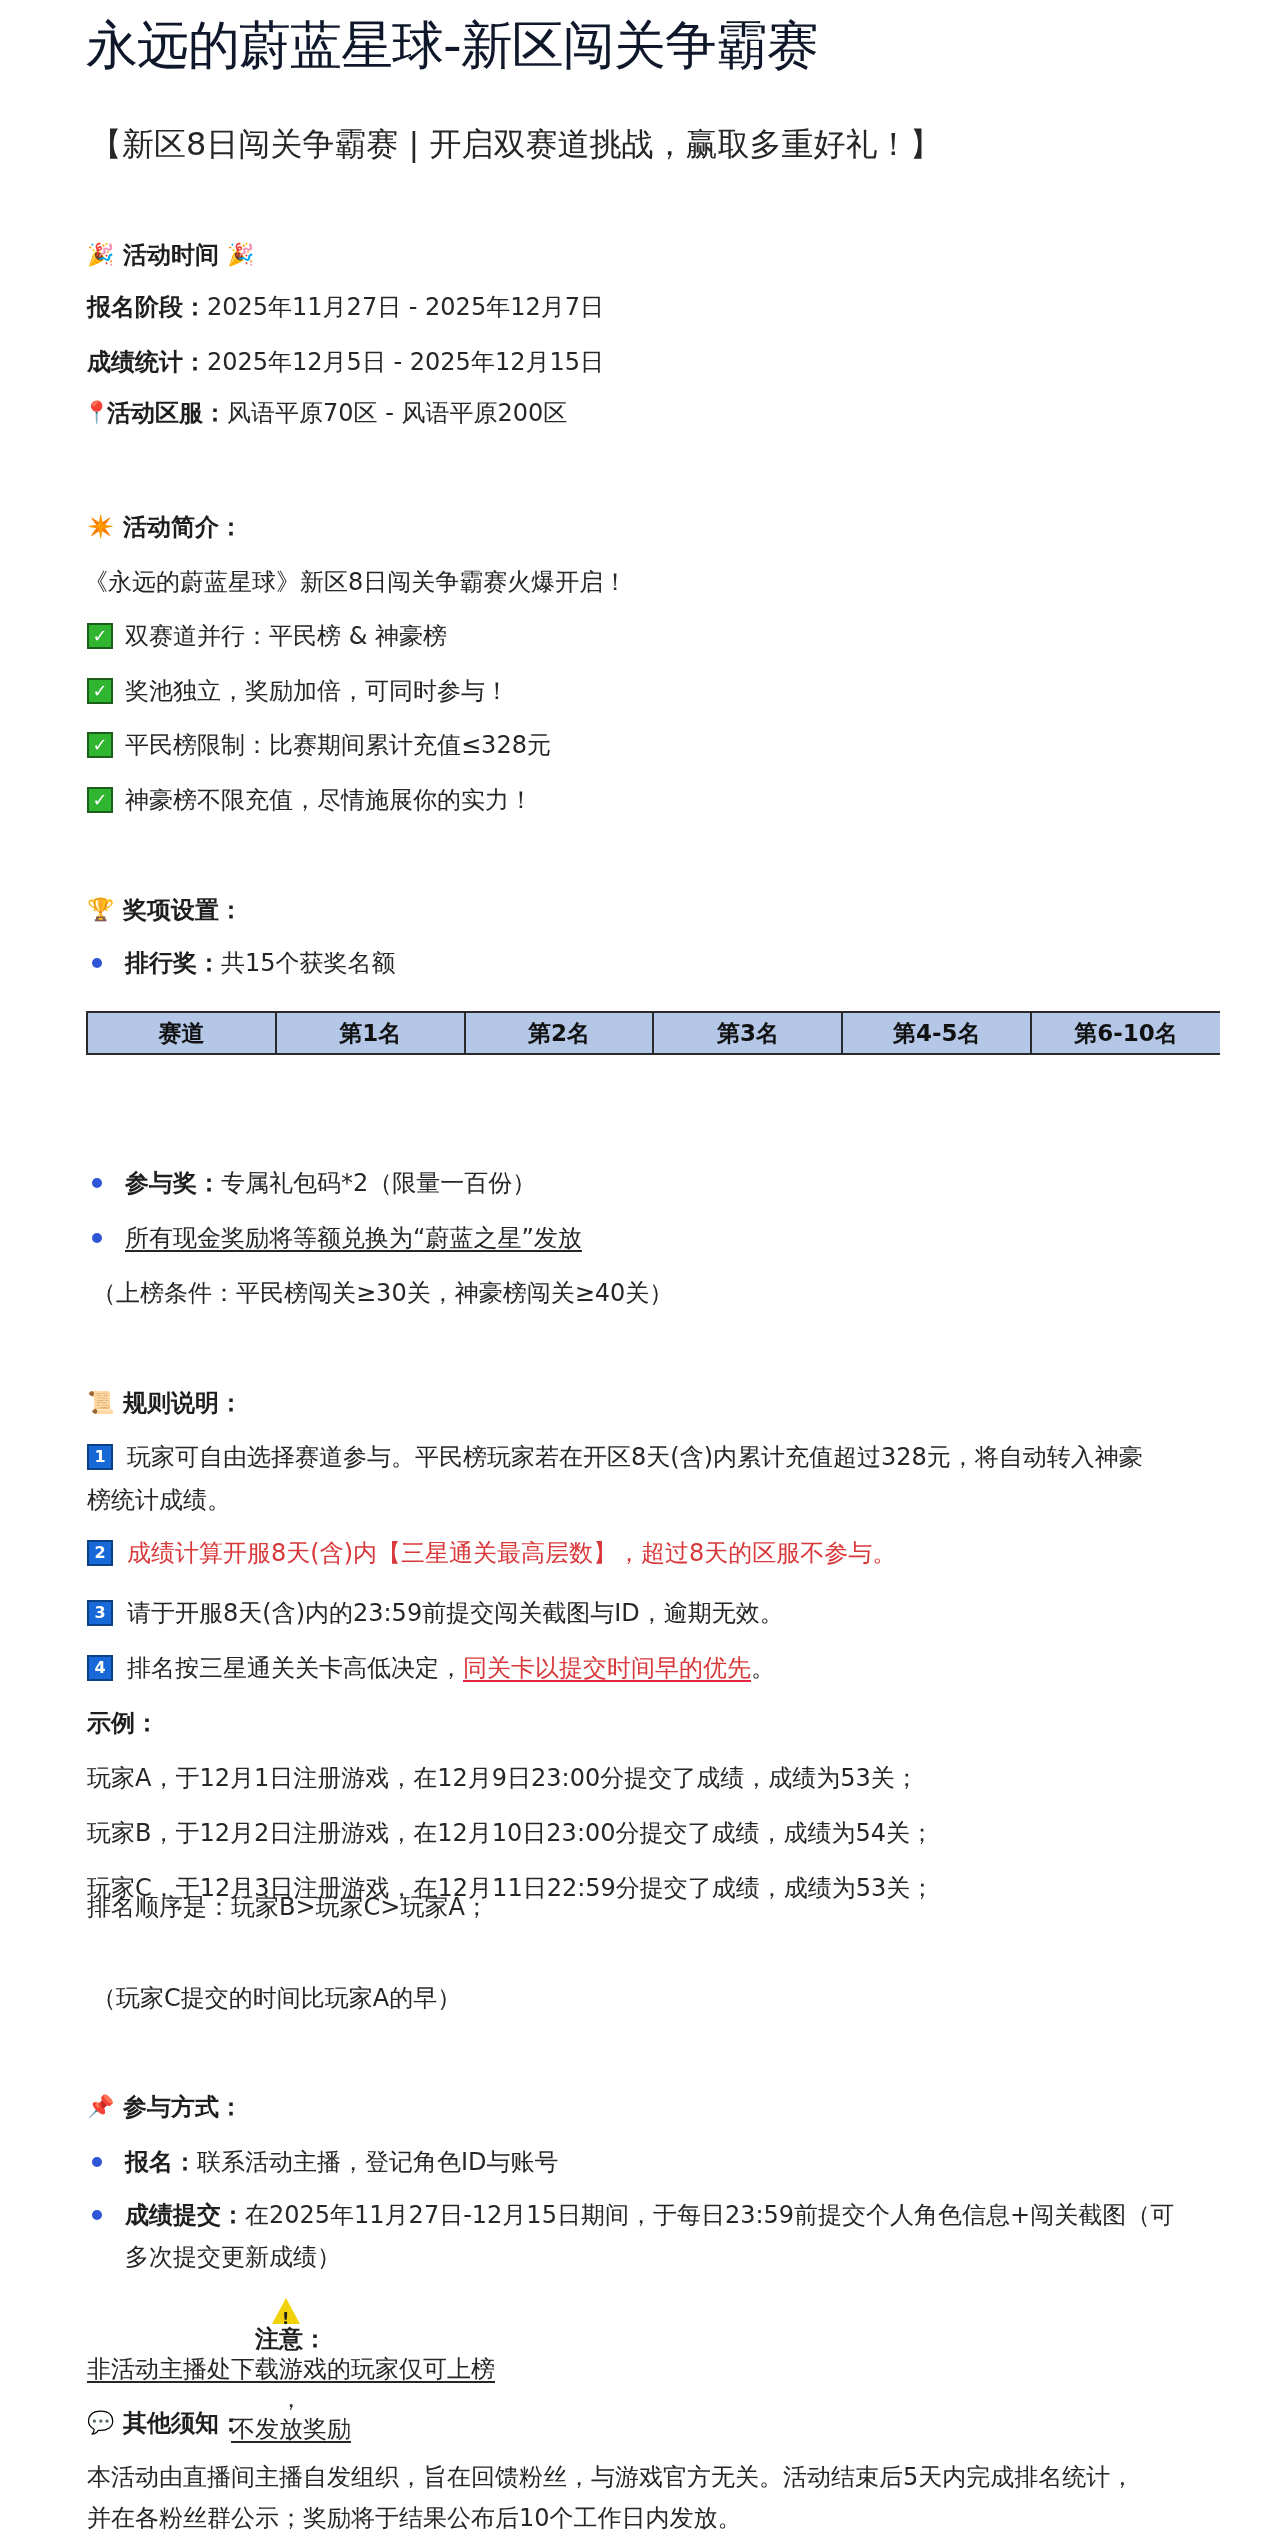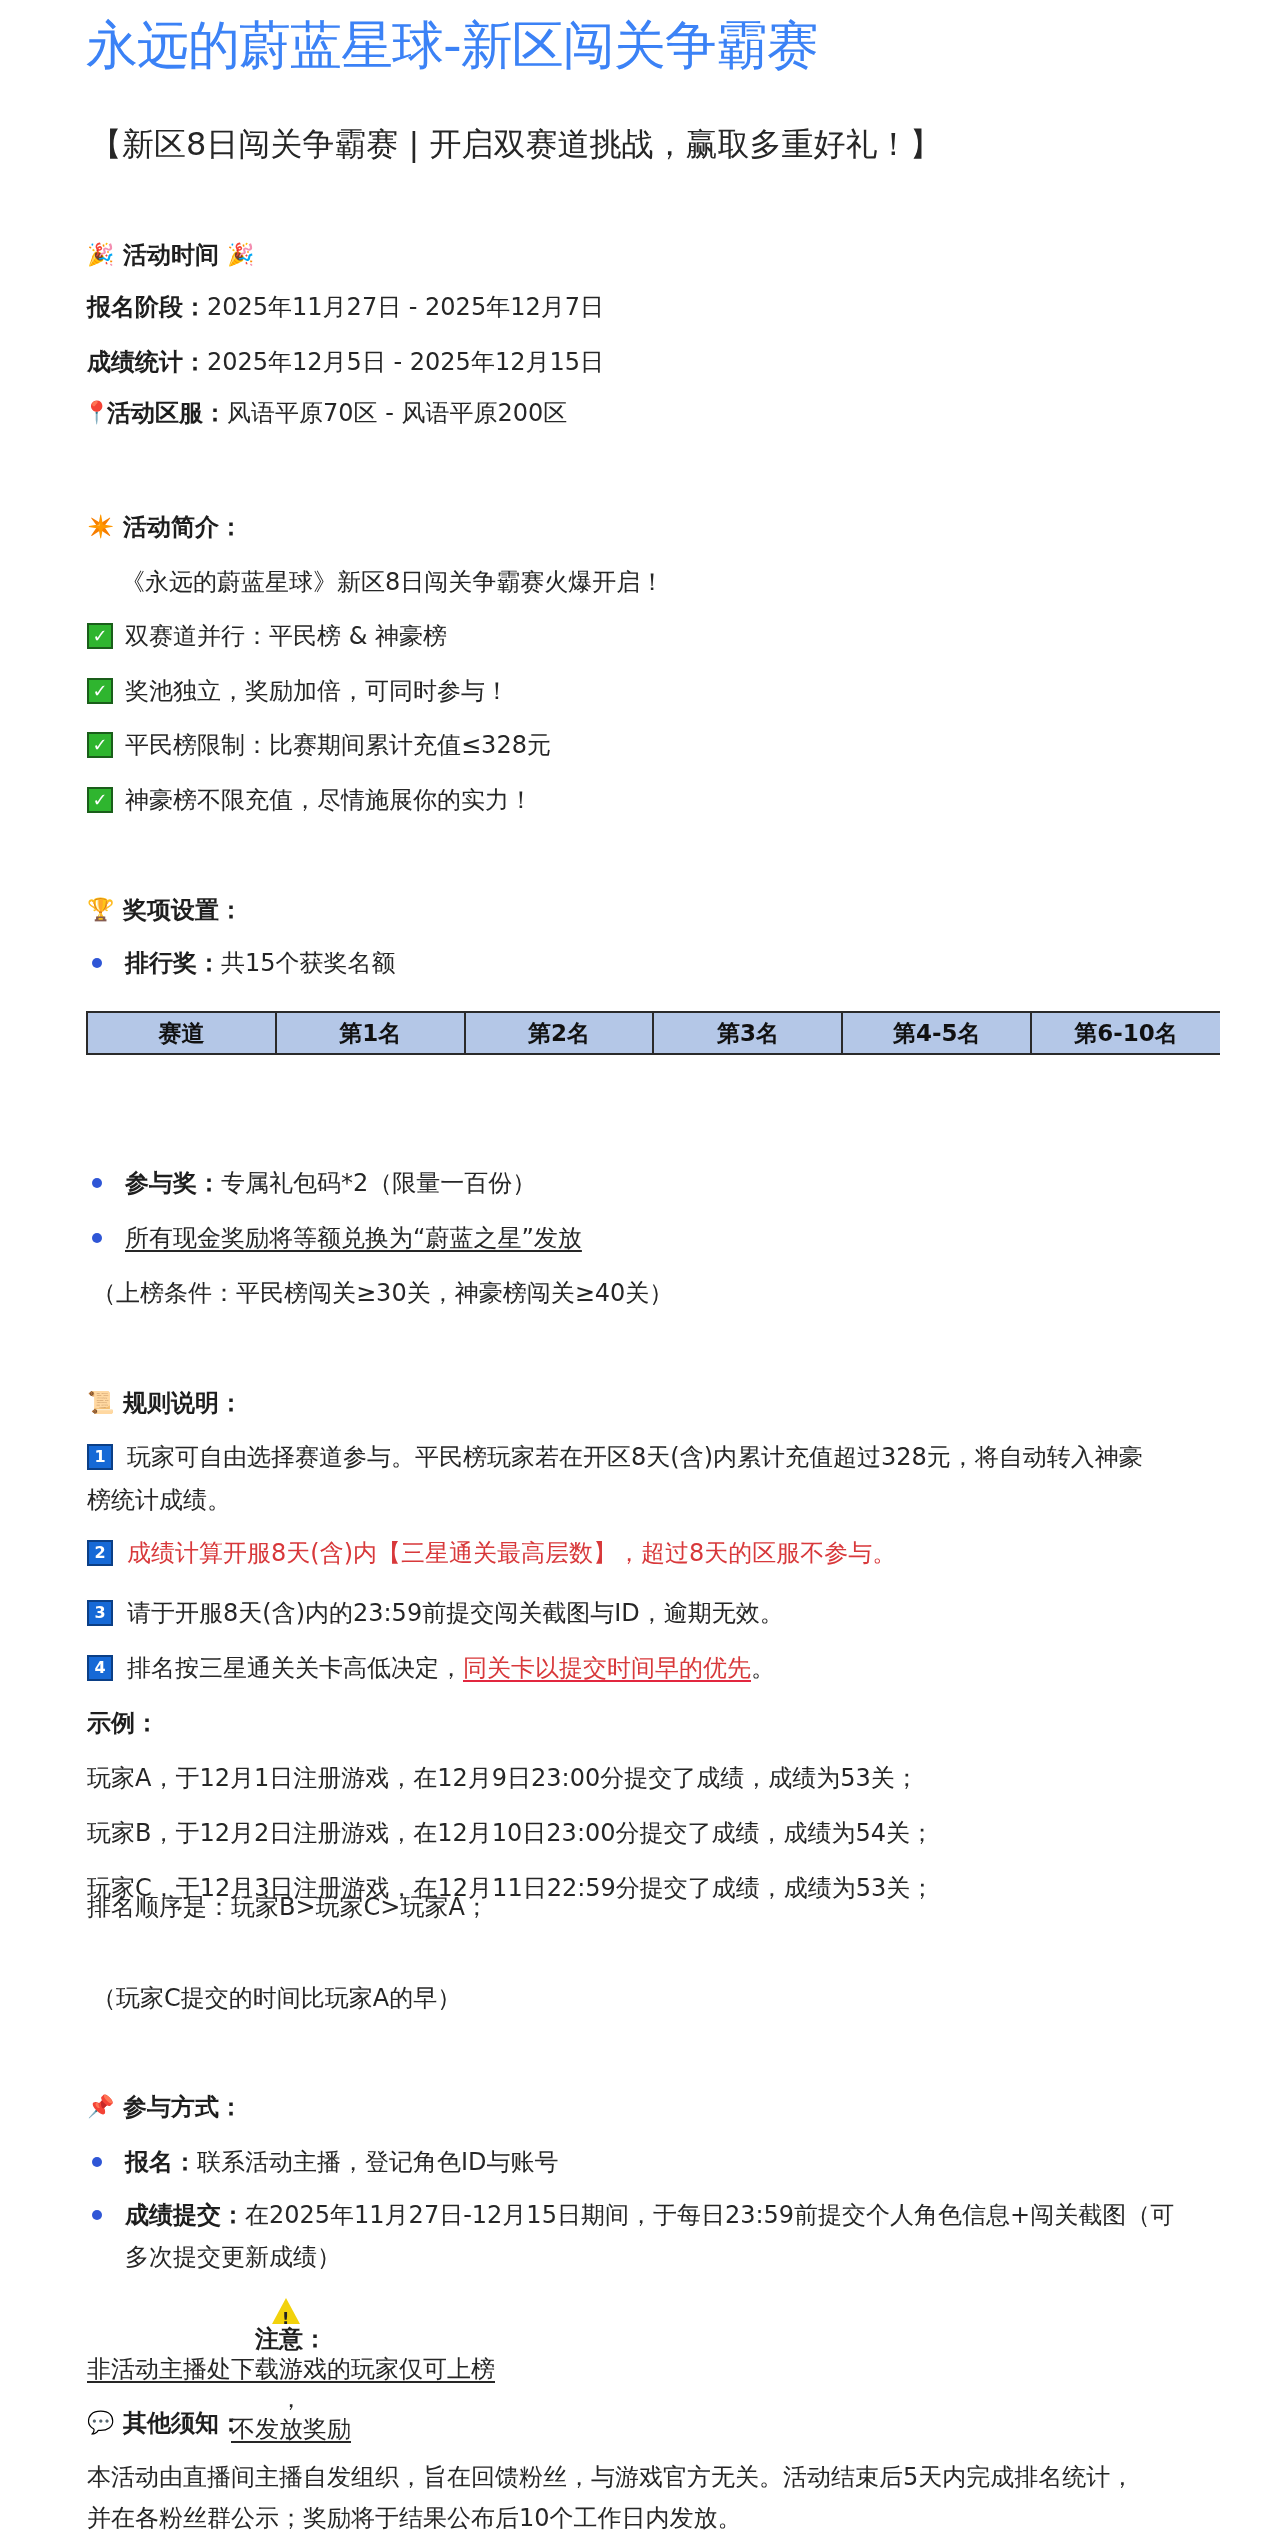--- a/index.html
+++ b/index.html
@@ -1,19 +1,19 @@
 <!DOCTYPE html>
 <html><head>
 <meta charset="utf-8">
 <style>
   html, body { margin: 0; padding: 0; background: #ffffff; }
   body { width: 1280px; height: 2548px; position: relative; overflow: hidden;
          font-family: "DejaVu Sans", "Liberation Sans", sans-serif; color: #222; }
   .line { position: absolute; left: 87px; white-space: nowrap; font-size: 24px; line-height: 30px; color: #262626; }
-  .title { position: absolute; left: 86px; top: 14px; font-size: 52px; line-height: 62px; color: #3b82f6; white-space: nowrap; letter-spacing: -1px; }
+  .title { position: absolute; left: 86px; top: 14px; font-size: 52px; line-height: 62px; color: #0f172a; white-space: nowrap; letter-spacing: -1px; }
   .subtitle { left: 90px; font-size: 32px; }
   .h { font-weight: bold; font-size: 24px; color: #1e1e1e; display: flex; align-items: center; gap: 8px; }
   .b { font-weight: bold; color: #1e1e1e; }
   .ico { display: inline-flex; align-items: center; justify-content: center; width: 28px; height: 28px; font-size: 22px; line-height: 28px; }
   .chk { display: inline-flex; align-items: center; justify-content: center; width: 26px; height: 26px;
          background: #2fb52f; border: 2px solid #1a5e1a; box-sizing: border-box; color: #fff; font-size: 18px; font-weight: bold; margin-right: 12px; vertical-align: middle; }
   .num { display: inline-flex; align-items: center; justify-content: center; width: 26px; height: 26px;
          background: #1669d6; border: 2px solid #0b3f86; box-sizing: border-box; color: #fff; font-size: 16px; font-weight: bold; margin-right: 14px; vertical-align: middle; }
   .row { display: flex; align-items: center; }
   .bullet { position: absolute; left: 92px; width: 10px; height: 10px; border-radius: 50%; background: #2f56d6; }
@@ -50,21 +50,21 @@
 <div class="line row" style="top:398px;">
   <span class="ico" style="width:20px;color:#e0352b;">📍</span>
   <span class="b">活动区服：</span>
     <span>风语平原70区 - 风语平原200区</span>
 </div>
 
 <div class="line h" style="top:512px;">
   <span class="ico">✴️</span>
   <span>活动简介：</span>
 </div>
-<div class="line" style="top:567px; left:84px;margin-left:37px;">《永远的蔚蓝星球》新区8日闯关争霸赛火爆开启！</div>
+<div class="line" style="top:567px; left:84px;">《永远的蔚蓝星球》新区8日闯关争霸赛火爆开启！</div>
 <div class="line row" style="top:621px;">
   <span class="chk">✓</span>
     <span>双赛道并行：平民榜 &amp; 神豪榜</span>
 </div>
 <div class="line row" style="top:676px;">
   <span class="chk">✓</span>
     <span>奖池独立，奖励加倍，可同时参与！</span>
 </div>
 <div class="line row" style="top:730px;">
   <span class="chk">✓</span>

